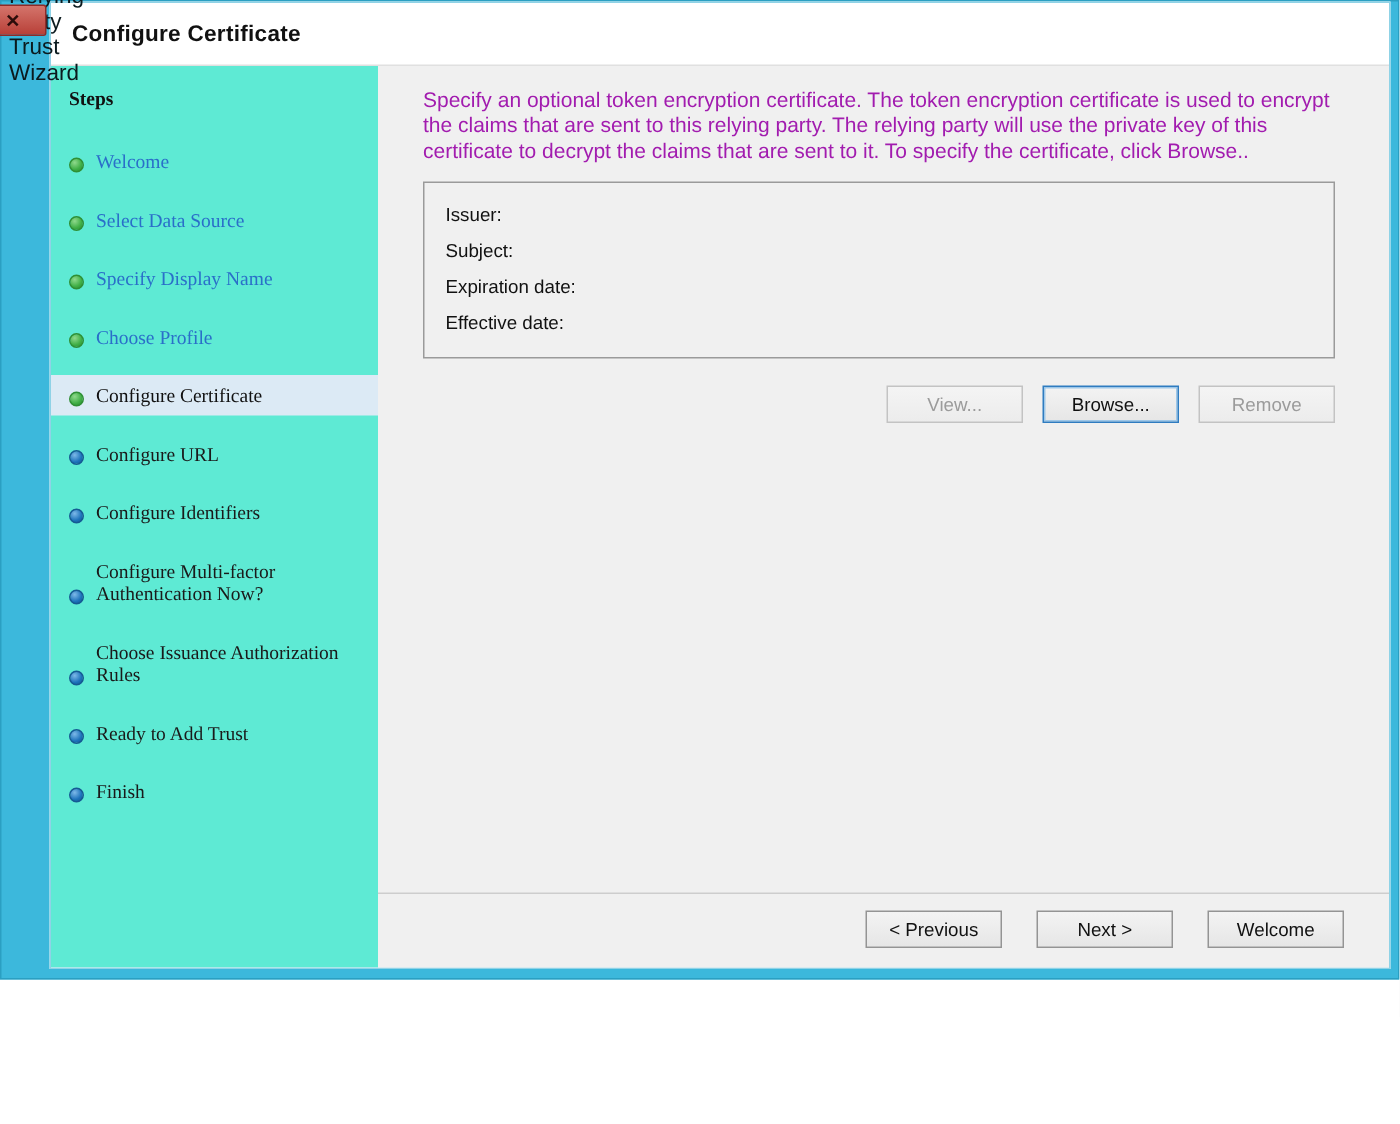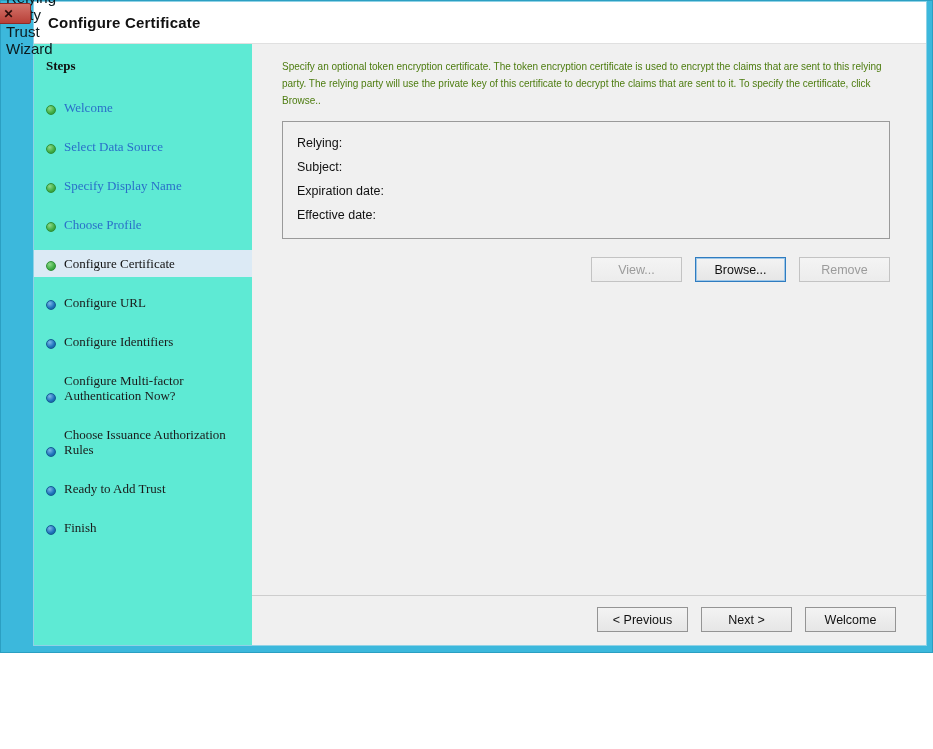--- a/index.html
+++ b/index.html
@@ -90,21 +90,21 @@
   .step.current { background: #dceaf5; }
   .step.current .step-label { color: #111; }
 
   
   .content {
     flex: 1; background: #f0f0f0; display: flex; flex-direction: column;
     min-width: 0;
   }
   .content-body { flex: 1; padding: 14px 36px 0 30px; }
   .description {
-    font-size: 10px; line-height: 17px; color: #4d7c0f; max-width: 648px;
+    font-size: 14px; line-height: 17px; color: #a21caf; max-width: 648px;
   }
   .cert-box {
     margin-top: 12px; border: 1px solid #9a9a9a;
     padding: 9px 14px 11px; max-width: 639px; background: #f0f0f0;
   }
   .cert-field { font-size: 12.5px; color: #111; line-height: 24px; }
 
   .btn-row { margin-top: 18px; display: flex; gap: 13px; justify-content: flex-end; }
 
   .btn {
@@ -121,21 +121,21 @@
   .btn.focused {
     border-color: #2f7cc0;
     box-shadow: 0 0 0 1px #9ec7e8 inset;
   }
 
   
   .footer {
     flex: 0 0 auto;
     border-top: 1px solid #cdcdcd;
     padding: 11px 30px 13px;
-    display: flex; justify-content: flex-end; gap: 13px;
+    display: flex; justify-content: flex-end; gap: 23px;
     background: #f0f0f0;
   }
 </style>
 </head>
 <body>
 
 <div class="window">
 
   <div class="titlebar">
     <div class="app-icon"></div>
@@ -201,21 +201,21 @@
           <span class="step-label">Finish</span>
         </div>
       </div>
 
       <div class="content">
         <div class="content-body">
 
           <p class="description">Specify an optional token encryption certificate.  The token encryption certificate is used to encrypt the claims that are sent to this relying party.  The relying party will use the private key of this certificate to decrypt the claims that are sent to it.  To specify the certificate, click Browse..</p>
 
           <div class="cert-box">
-            <div class="cert-field">Relying:</div>
+            <div class="cert-field">Issuer:</div>
             <div class="cert-field">Subject:</div>
             <div class="cert-field">Expiration date:</div>
             <div class="cert-field">Effective date:</div>
           </div>
 
           <div class="btn-row">
             <button class="btn disabled" aria-disabled="true">View...</button>
             <button class="btn focused">Browse...</button>
             <button class="btn disabled" aria-disabled="true">Remove</button>
           </div>

